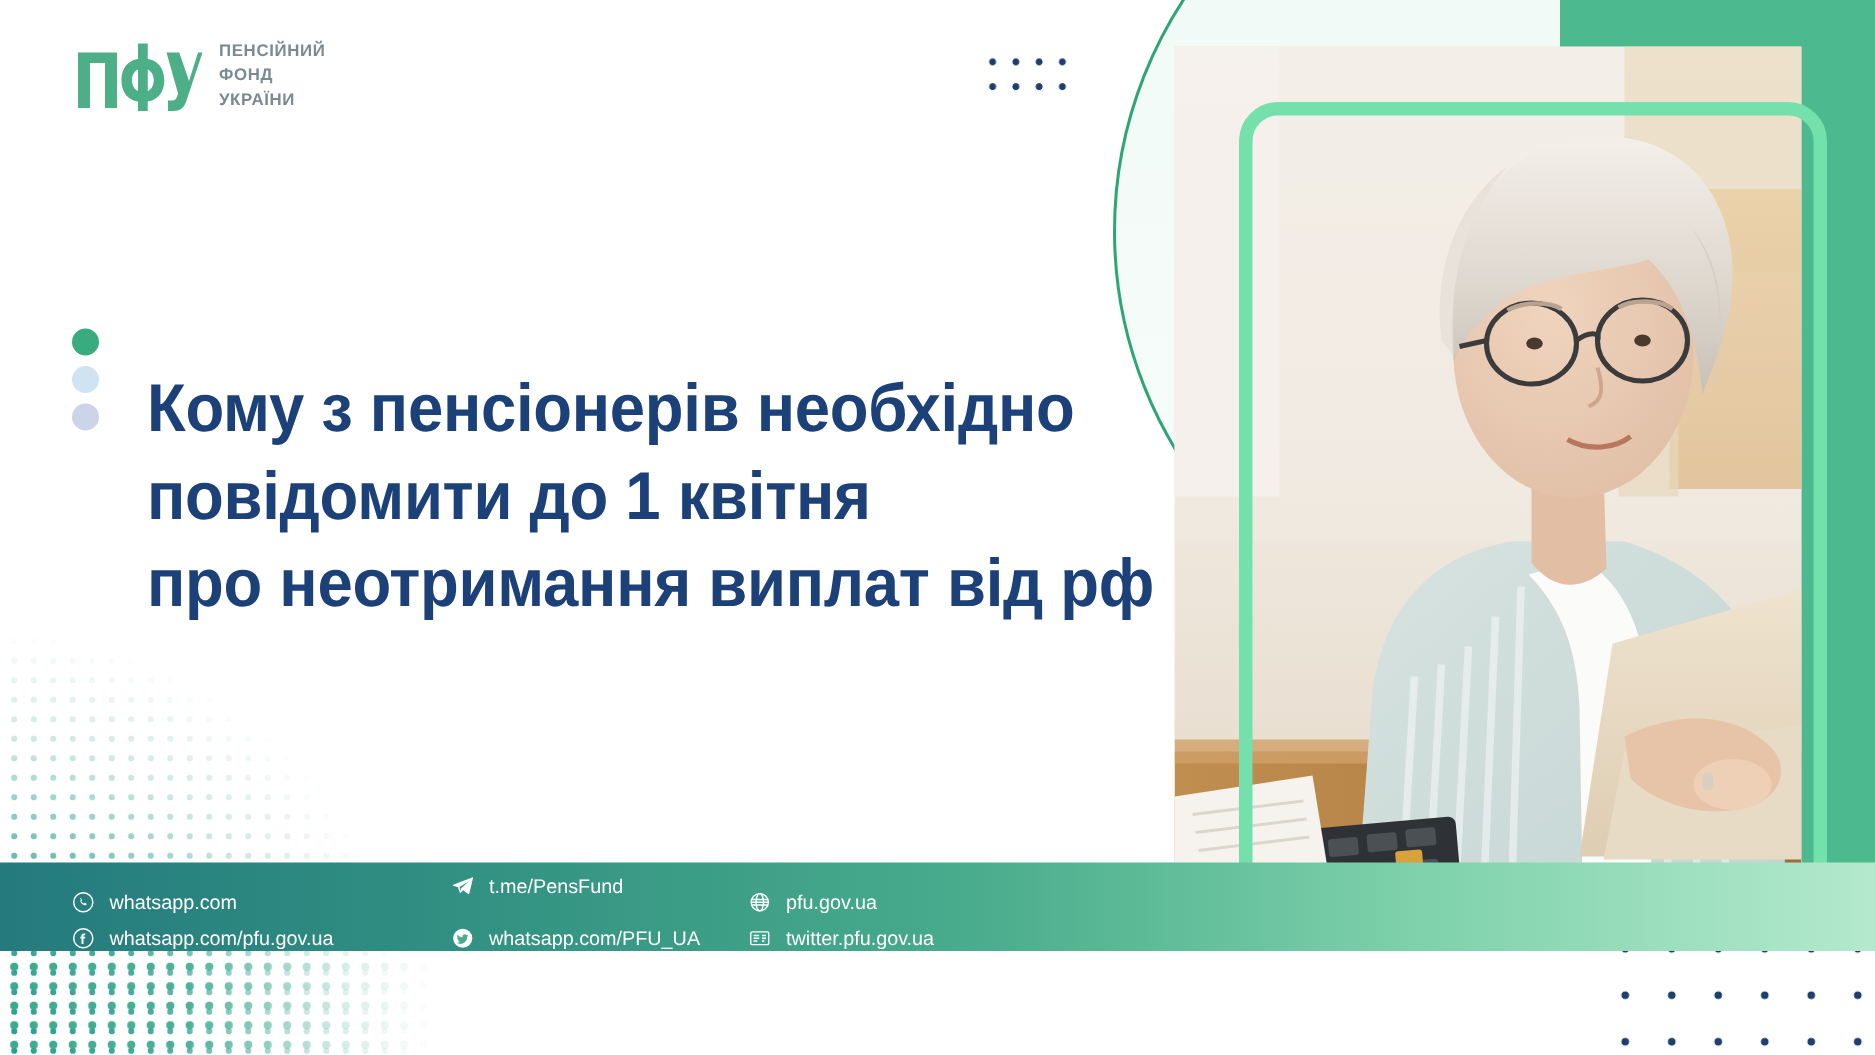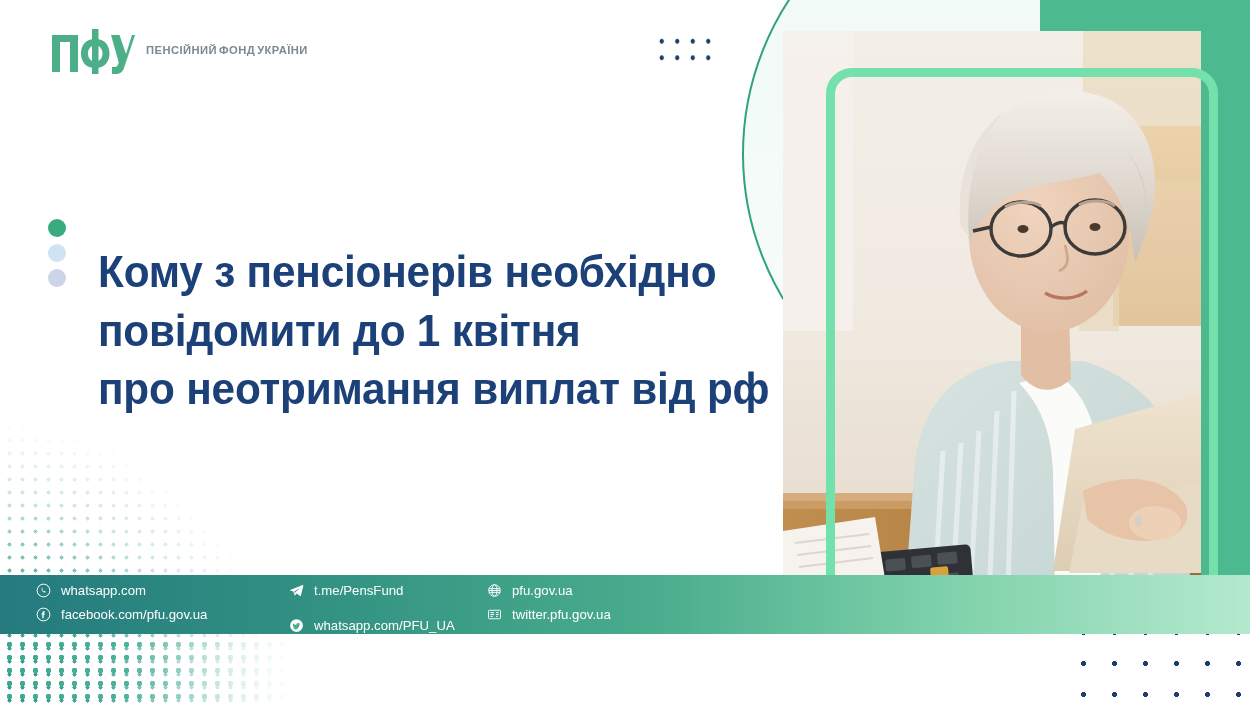--- a/index.html
+++ b/index.html
@@ -123,21 +123,21 @@
     position: absolute;
     left: 50px;
     top: 26px;
     display: flex;
     align-items: center;
     gap: 11px;
   }
   .logo-mark { width: 85px; height: 48px; display: block; }
   .logo-text {
     display: flex;
-    flex-direction: row;
+    flex-direction: column;
     gap: 2px;
     padding-top: 1px;
   }
   .logo-text span {
     font-family: "Liberation Sans", sans-serif;
     font-size: 11.2px;
     font-weight: bold;
     letter-spacing: 0.45px;
     color: #7a8a92;
     line-height: 1.28;
@@ -183,24 +183,25 @@
   .footer {
     position: absolute;
     left: 0;
     top: 575px;
     width: 1250px;
     height: 59px;
     background: linear-gradient(90deg, #257a7e 0%, #2f8e81 22%, #49ac8c 52%, #7fd2ab 76%, #b4e9cd 100%);
   }
   .footer-cols {
     position: absolute;
-    left: 36px;
+    left: 48px;
     top: 583px;
     display: flex;
     gap: 0px;
+    align-items: flex-end;
   }
   .fcol { display: flex; flex-direction: column; gap: 9px; }
   .fcol.c1 { width: 253px; }
   .fcol.c2 { width: 198px; gap: 20px; }
   .fcol.c3 { width: 200px; }
   .flink {
     display: flex;
     align-items: center;
     gap: 10px;
     color: #ffffff;
@@ -400,21 +401,21 @@
         </span>
         <span class="lbl">whatsapp.com</span>
       </a>
       <a class="flink" href="#">
         <span class="ico">
           <svg viewBox="0 0 24 24" fill="none" stroke="#ffffff" stroke-width="1.6">
             <circle cx="12" cy="12" r="10.2"></circle>
             <path d="M13.9 12.3h-1.6V18h-2.2v-5.7H8.9v-1.9h1.2V9.2c0-1.5.7-2.4 2.5-2.4h1.5v1.9h-.9c-.7 0-.8.3-.8.8v.9h1.8z" fill="#ffffff" stroke="none"></path>
           </svg>
         </span>
-        <span class="lbl">facebook.com/pfu.gov.ua</span>
+        <span class="lbl">whatsapp.com/pfu.gov.ua</span>
       </a>
     </div>
 
     <div class="fcol c2">
       <a class="flink" href="#">
         <span class="ico">
           <svg viewBox="0 0 24 24">
             <path d="M22 3.2 1.9 11c-.7.3-.7.8 0 1l5 1.6 1.9 5.7c.2.6.6.7 1 .2l2.7-2.6 5.2 3.9c.6.4 1.1.2 1.3-.6L22.9 4c.2-.8-.3-1.2-.9-.8zM8.6 13.4l10-6.3-8.6 7.7-.3 3z" fill="#ffffff"></path>
           </svg>
         </span>

